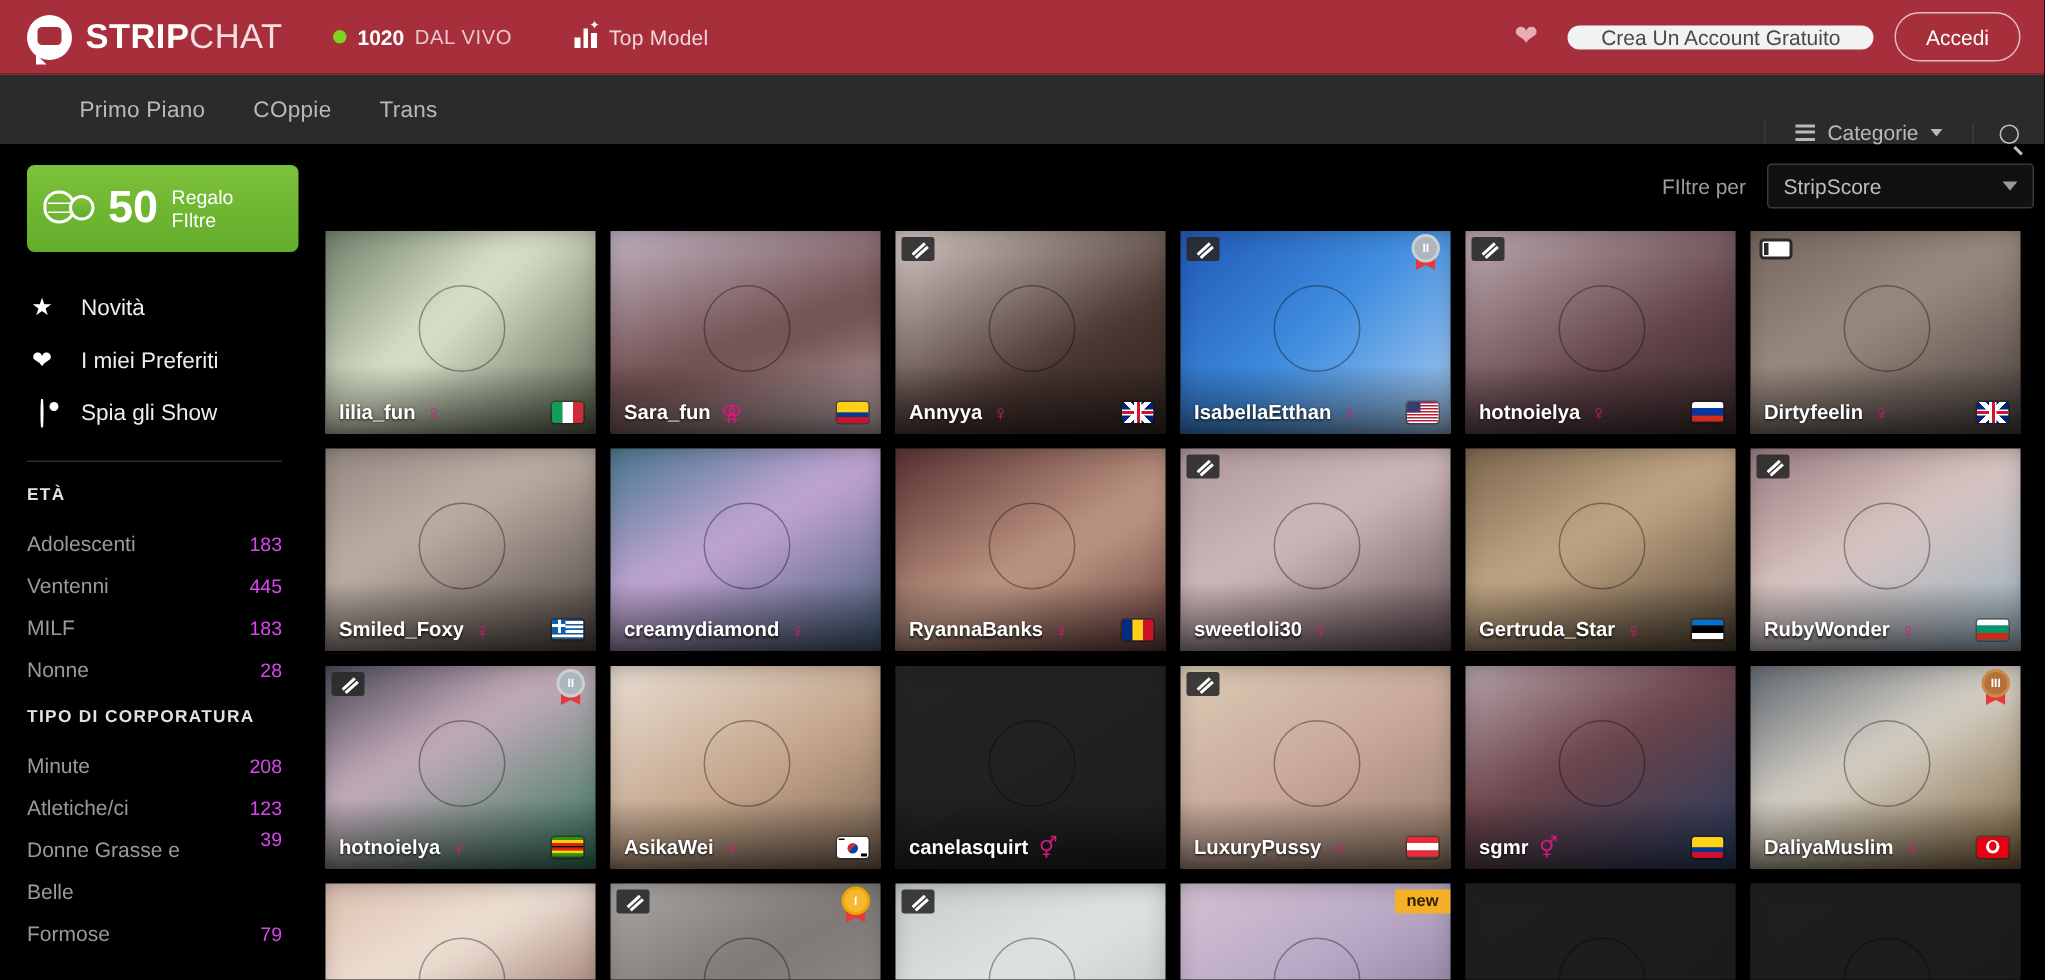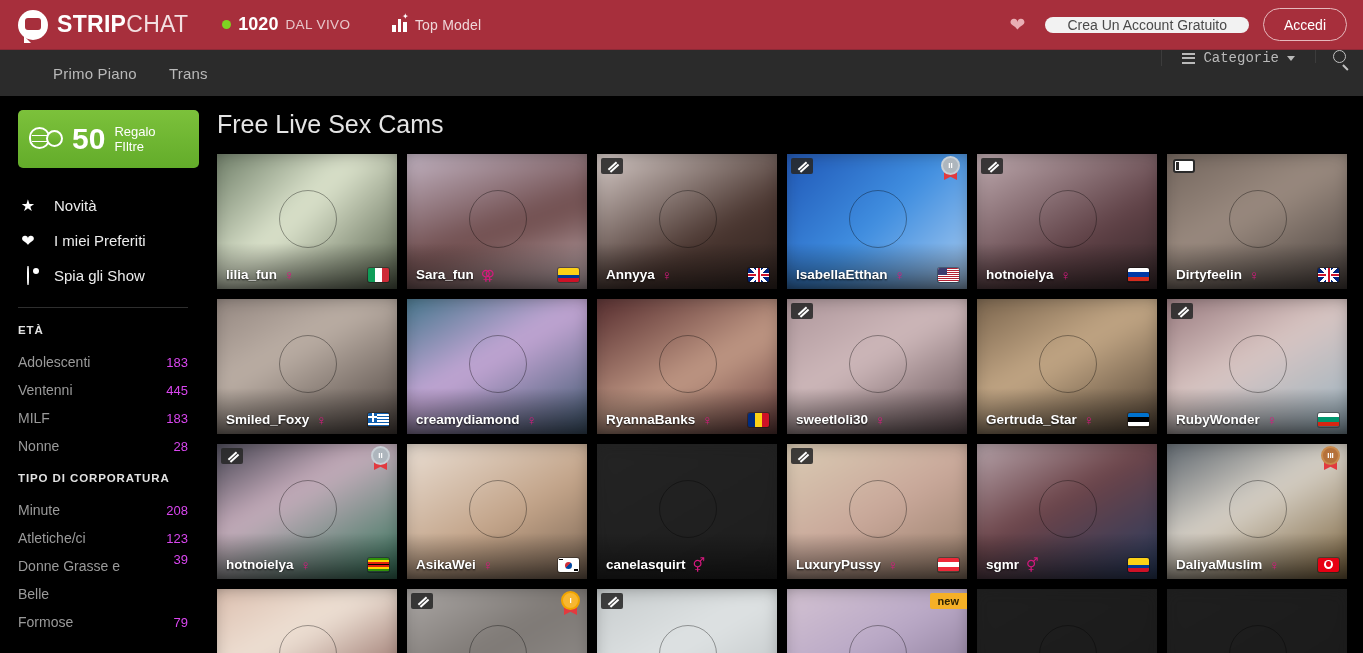--- a/index.html
+++ b/index.html
@@ -35,21 +35,21 @@
     border-bottom: 0 solid transparent;
   }
   .logo-text { font-size: 23px; font-weight: bold; letter-spacing: .3px; color: #fff; }
   .logo-text .lt-thin { font-weight: normal; color: #f3dfe1; }
 
   .live-block {
     display: flex; align-items: center; gap: 7px;
     margin-left: 34px; font-size: 13.5px;
   }
   .live-dot { width: 9px; height: 9px; border-radius: 50%; background: #7ed321; flex: none; }
-  .live-count { color: #fff; font-weight: bold; font-size: 18px; }
+  .live-count { color: #fff; font-weight: bold; font-size: 14px; }
   .live-label { color: #e8c6ca; letter-spacing: .4px; }
 
   .topmodel {
     display: flex; align-items: center; gap: 8px;
     margin-left: 42px; font-size: 14px; color: #f0d6d9; letter-spacing: .2px;
   }
   .bars { display: flex; align-items: flex-end; gap: 2px; height: 14px; position: relative; }
   .bars i { display: block; width: 3.5px; background: #fff; }
   .bars i:nth-child(1) { height: 7px; }
   .bars i:nth-child(2) { height: 13px; }
@@ -80,21 +80,21 @@
     height: 47px; background: #2b2b2b;
     border-top: 1px solid #8d2936;
     display: flex; align-items: center;
     padding-left: 18px; position: relative;
   }
   .nav-item {
     color: #b9b9b9; font-size: 15px; padding: 0 16px;
     line-height: 47px; cursor: pointer; letter-spacing: .2px;
   }
   .nav-item:first-child { padding-left: 0; margin-left: 35px; }
-  .nav-right { margin-left: auto; display: flex; align-items: flex-start; height: 100%; font-family: Liberation Mono, monospace; }
+  .nav-right { margin-left: auto; display: flex; align-items: flex-end; height: 100%; }
   .nav-cat {
     display: flex; align-items: center; gap: 8px;
     color: #b9b9b9; font-size: 14px; padding: 0 20px;
     border-left: 1px solid #3c3c3c; cursor: pointer;
   }
   .cat-lines { display: flex; flex-direction: column; gap: 2.5px; }
   .cat-lines i { display: block; width: 13px; height: 2px; background: #b9b9b9; }
   .caret { width: 0; height: 0; border-left: 4.5px solid transparent;
            border-right: 4.5px solid transparent; border-top: 5px solid #b9b9b9; }
   .nav-search {
@@ -287,20 +287,21 @@
 
   <div class="header-right">
     <span class="heart-icon">❤</span>
     <button class="btn-signup">Crea Un Account Gratuito</button>
     <button class="btn-login">Accedi</button>
   </div>
 </div>
 
 <div class="nav">
   <div class="nav-item">Primo Piano</div>
+  <div class="nav-item">COppie</div>
   <div class="nav-item">Trans</div>
   <div class="nav-right">
     <div class="nav-cat">
       <span class="cat-lines">
           <i></i>
           <i></i>
           <i></i>
         </span>
       <span>Categorie</span>
       <span class="caret"></span>
@@ -381,21 +382,27 @@
       </div>
       <div class="filter-row">
         <span class="fname">Formose</span>
         <span class="fcount">79</span>
       </div>
     </div>
   </div>
 
   <div class="main">
     <div class="main-head">
-      <h1 class="page-title">Free Live Sex Cams</h1>
+      <div class="filter-area">
+        <span class="filter-label">FIltre per</span>
+        <div class="select">
+          <span>StripScore</span>
+          <span class="caret2"></span>
+        </div>
+      </div>
     </div>
 
     <div class="grid" id="cam-grid">
         <div class="card">
           <div class="thumb" style="background: linear-gradient(135deg, rgb(93, 110, 88), rgb(223, 230, 207) 45%, rgb(63, 74, 54));"></div>
           <div class="ring"></div>
           <div class="grad"></div>
           <div class="card-foot">
             <span class="cam-name">lilia_fun</span>
             <span class="gender g-f">♀</span>

